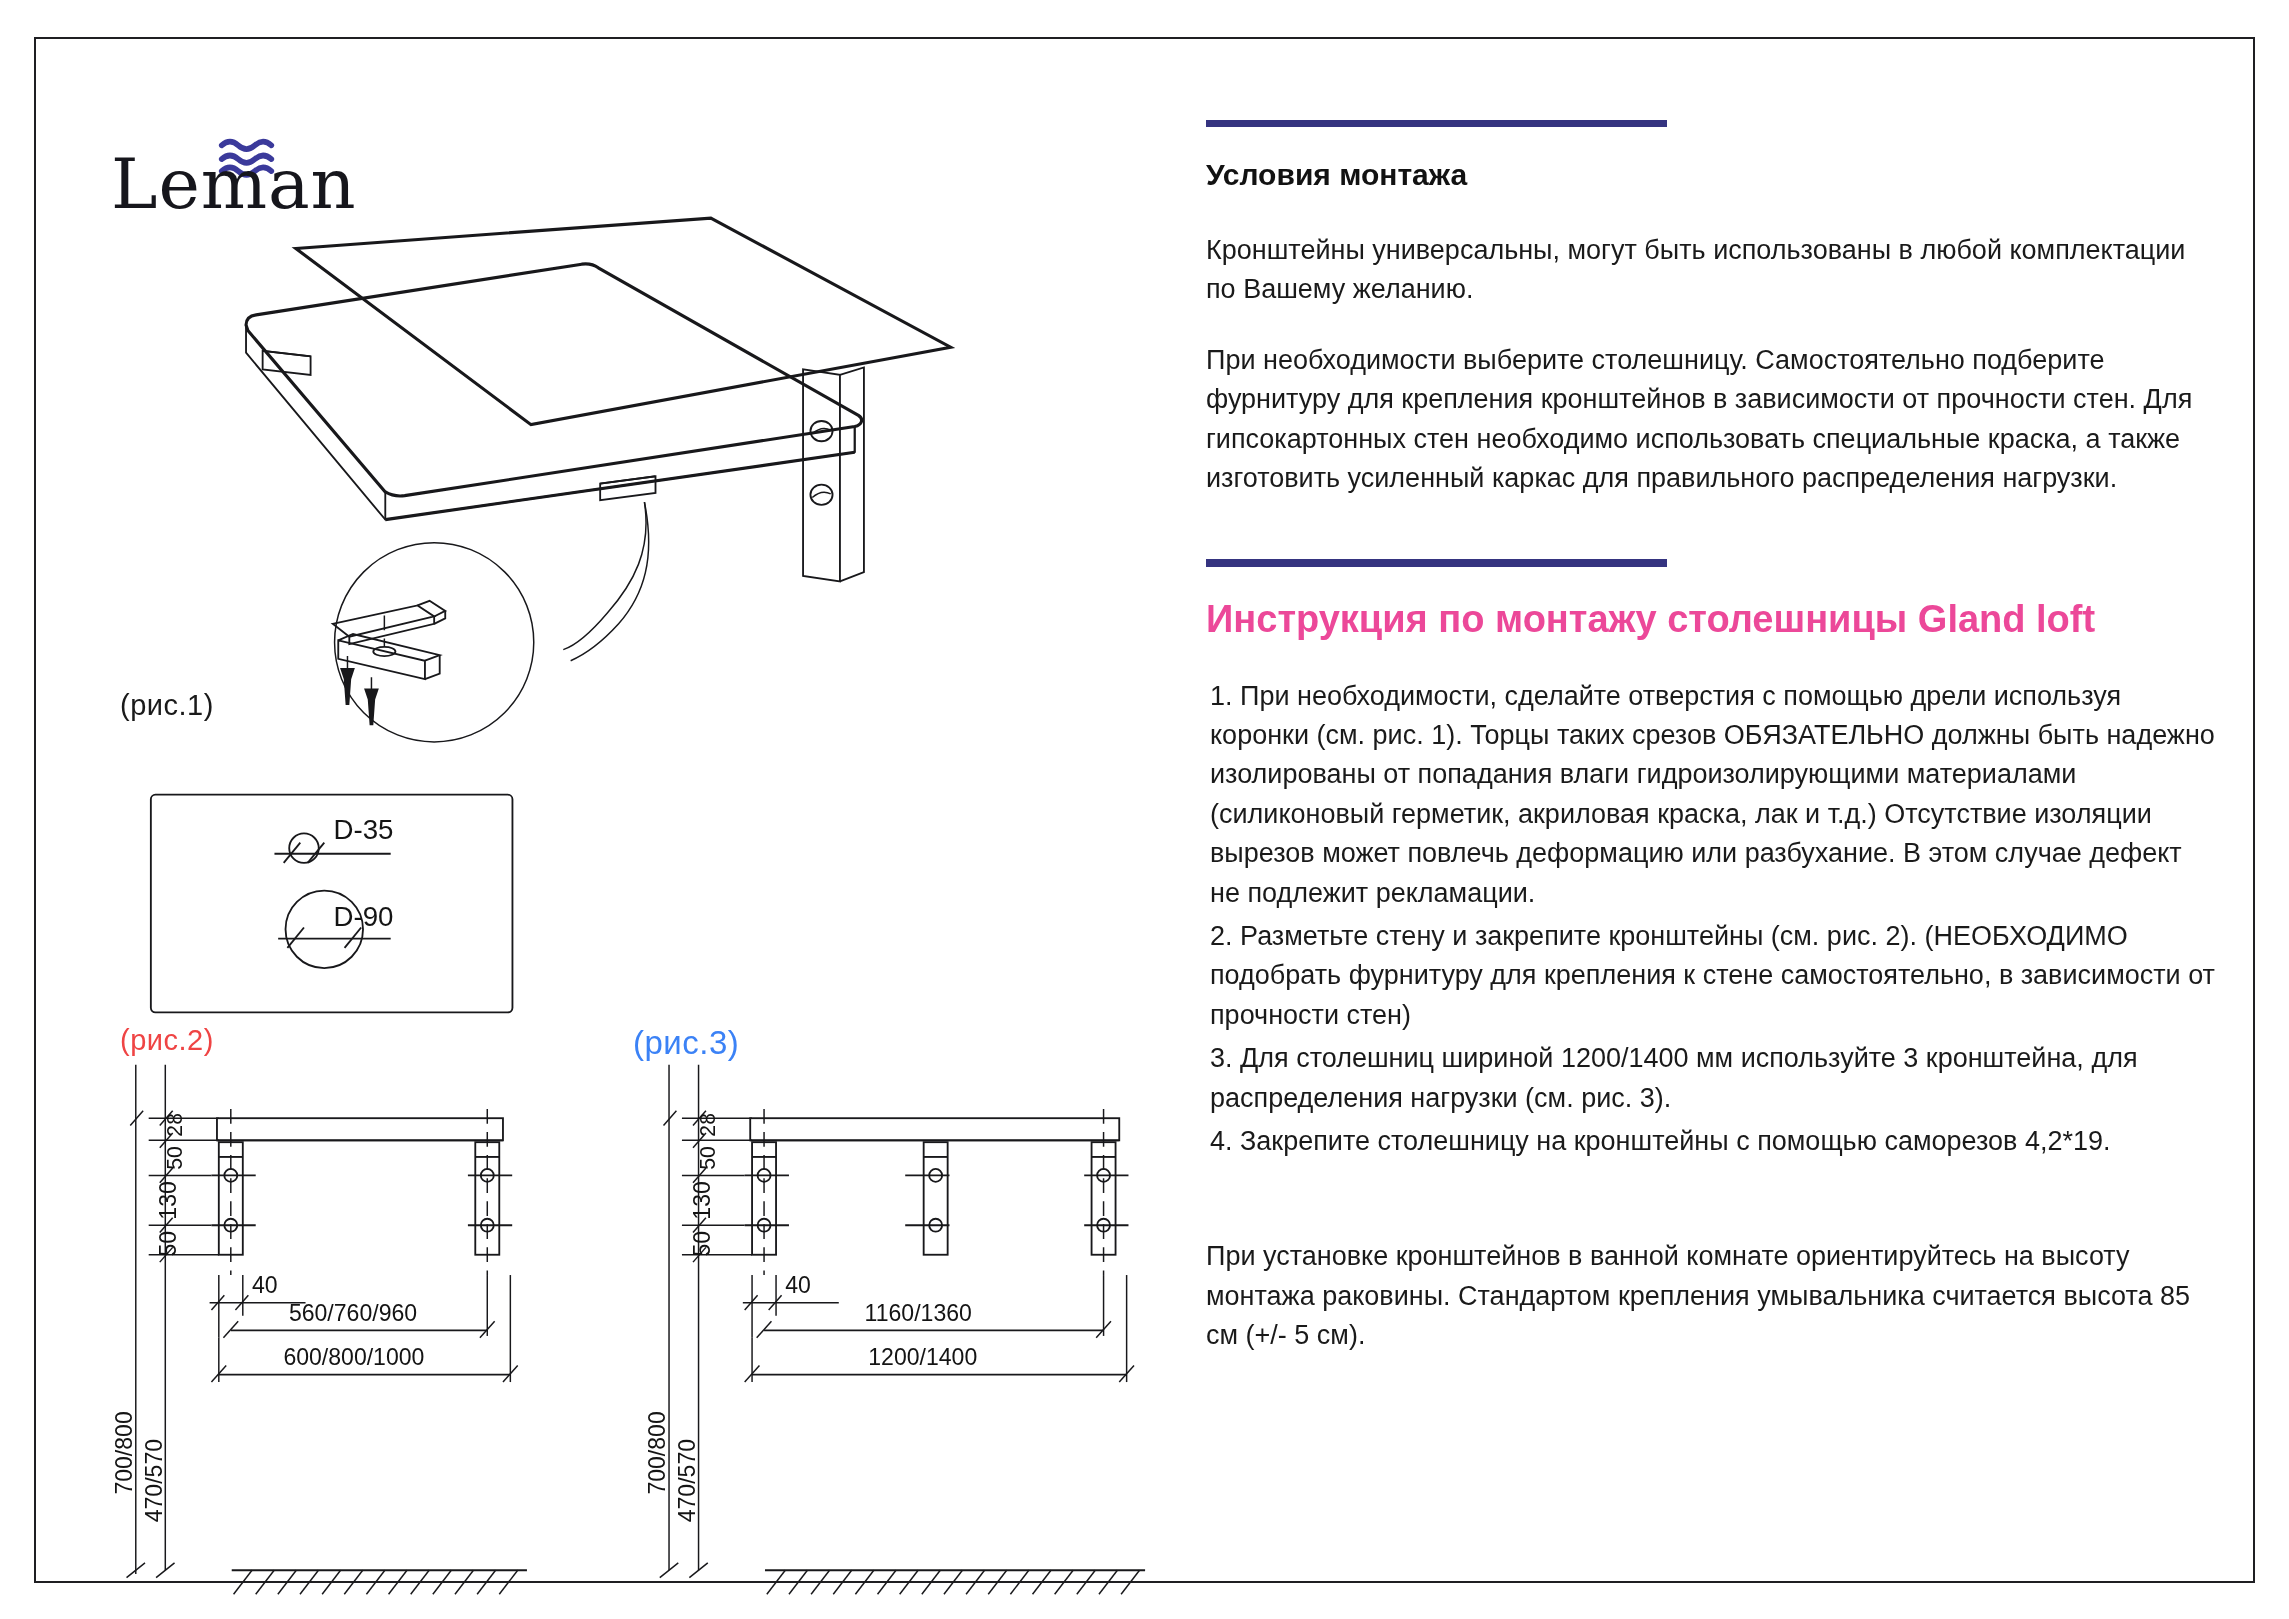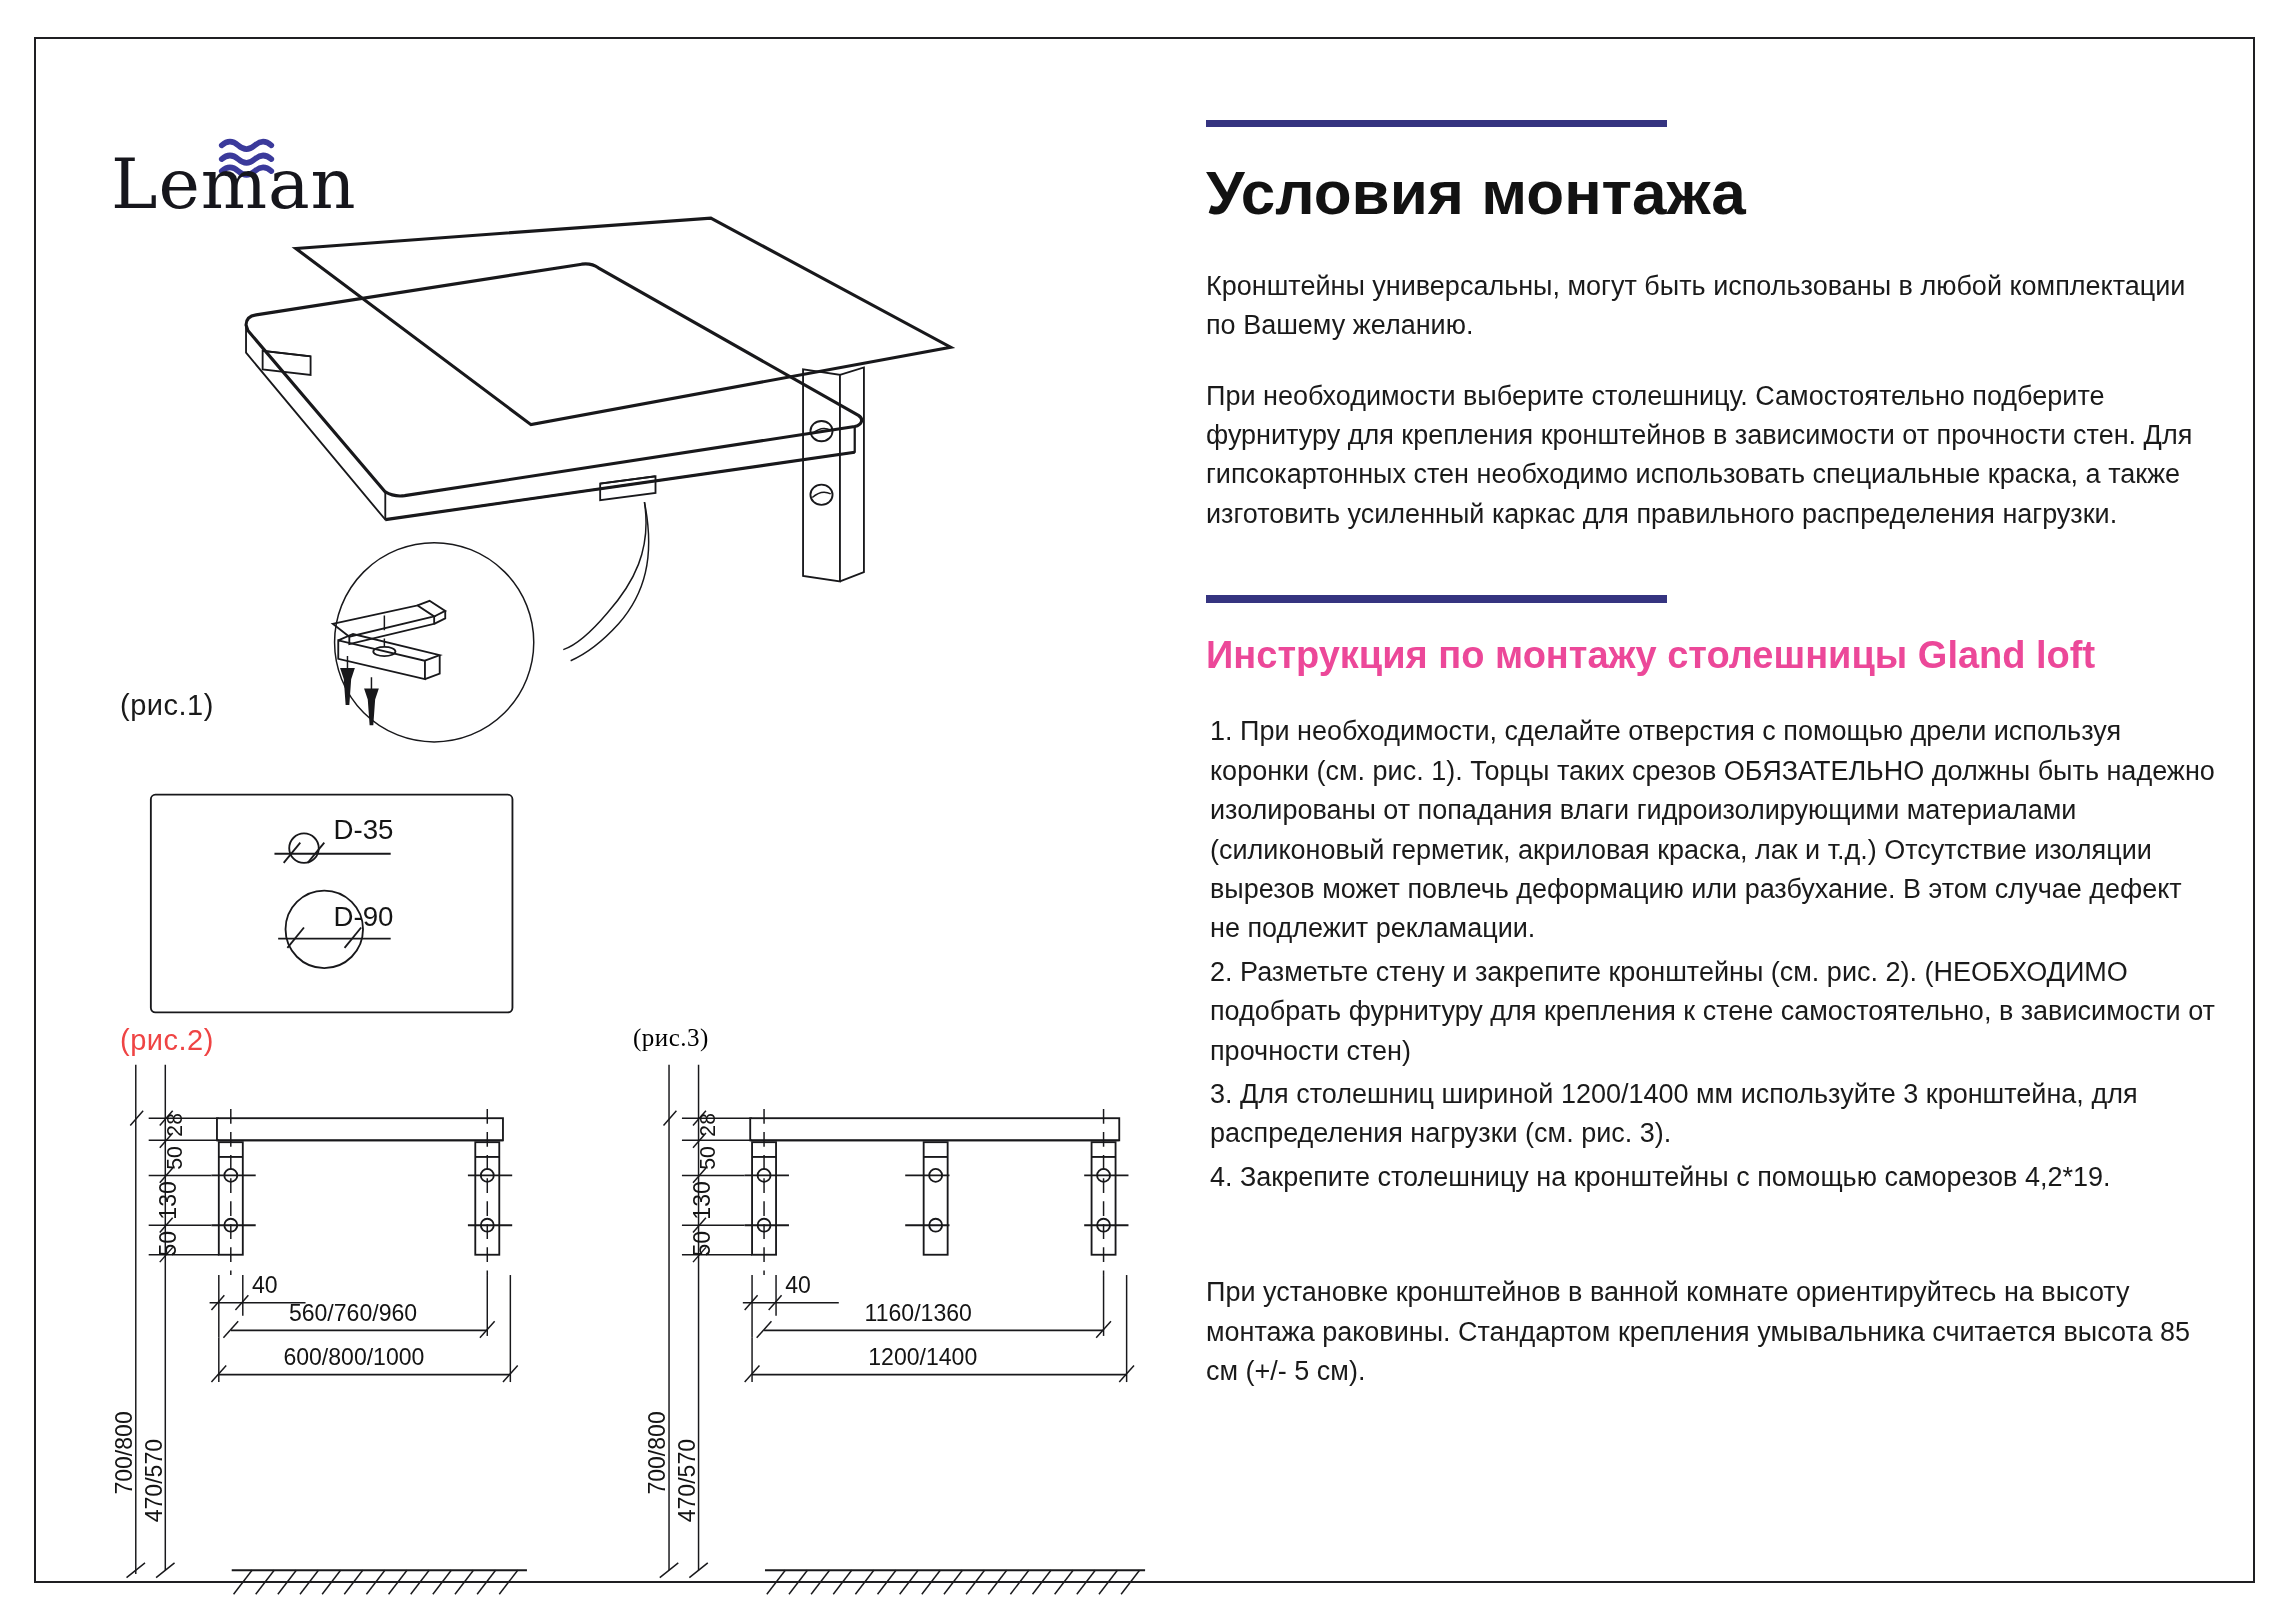--- a/index.html
+++ b/index.html
@@ -29,31 +29,31 @@
 
   
   .fig1-wrap{position:absolute;left:0px;top:138px;width:1098px;height:498px;}
   .fig1-label{
     position:absolute;left:55px;top:620px;font-size:29px;color:#1a1a1a;letter-spacing:0.5px;
   }
 
   
   .fig2-wrap{position:absolute;left:84px;top:722px;width:369px;height:226px;}
   .fig2-label{position:absolute;left:55px;top:955px;font-size:29px;color:#ef4444;letter-spacing:0.5px;}
-  .fig3-label{position:absolute;left:568px;top:955px;font-size:25px;color:#000000;letter-spacing:0.5px;font-family:Liberation Serif, serif;}
+  .fig3-label{position:absolute;left:568px;top:955px;font-size:33px;color:#3b82f6;letter-spacing:0.5px;}
 
   
   .elev-wrap{position:absolute;left:28px;top:992px;width:1117px;height:572px;}
 
   
   .right-col{position:absolute;left:1206px;top:120px;width:1015px;}
   .rule{height:7.4px;background:#353480;width:461px;margin:0 0 31px 0;}
   .rule.second{margin-top:57px;}
   h1.heading{
-    font-size:62px;font-weight:700;color:#121212;margin:0 0 39px 0;
+    font-size:30px;font-weight:700;color:#121212;margin:0 0 39px 0;
     letter-spacing:0px;line-height:1.12;
   }
   h2.heading2{
     font-size:38px;font-weight:700;color:#ec4899;margin:0 0 35px 0;
     letter-spacing:0px;line-height:1.15;
   }
   p.body{
     font-size:27px;line-height:1.46;color:#1a1a1a;margin:0 0 31px 0;
     letter-spacing:0px;
   }

